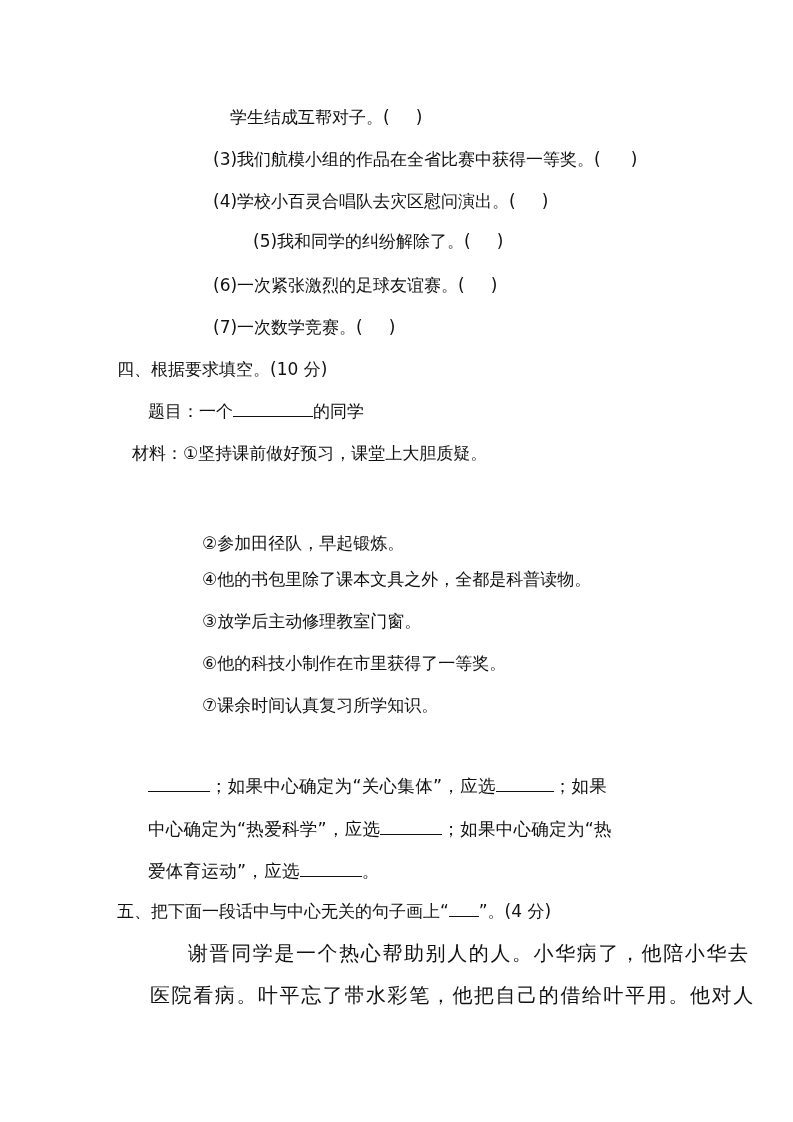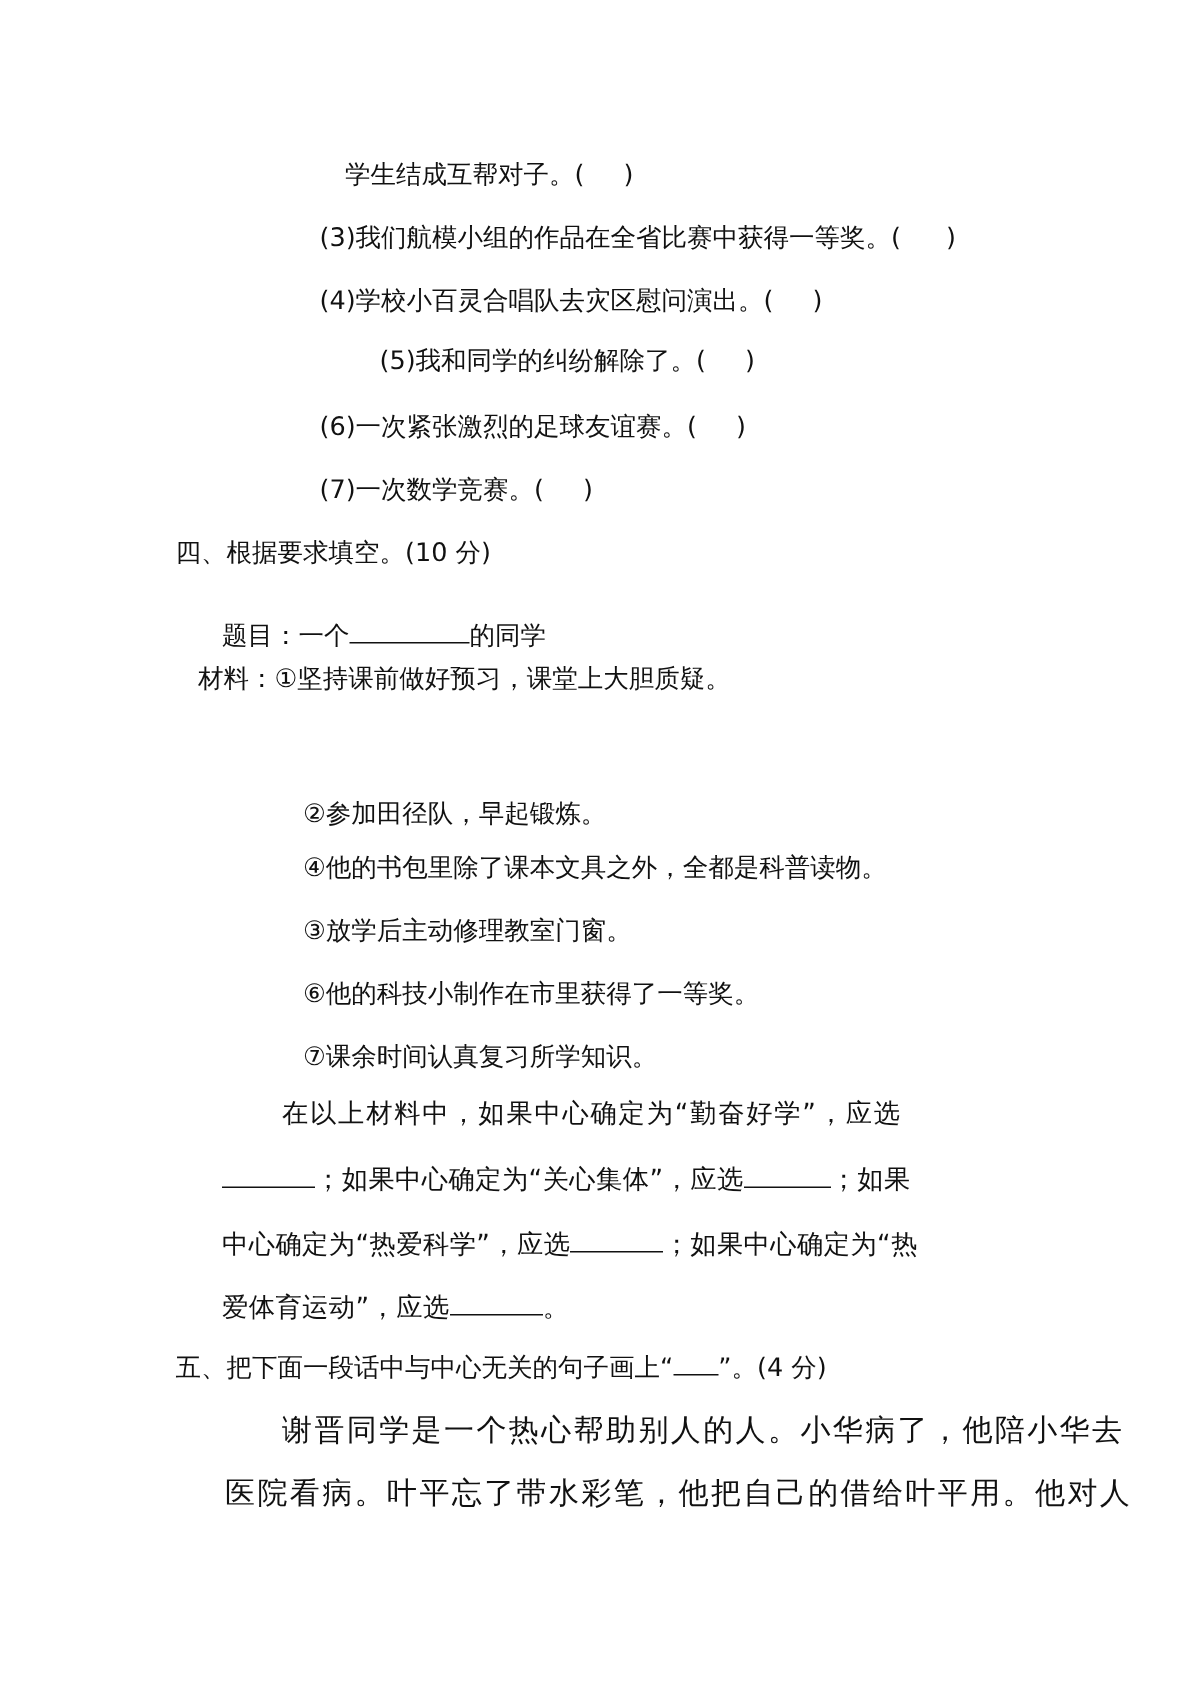--- a/index.html
+++ b/index.html
@@ -79,35 +79,34 @@
   <div class="line" style="left:213px; top:274px;">
     <span>(6)一次紧张激烈的足球友谊赛。(</span><span class="paren-blank"></span><span>)</span>
   </div>
 
   <div class="line" style="left:213px; top:316px;">
     <span>(7)一次数学竞赛。(</span><span class="paren-blank"></span><span>)</span>
   </div>
 
   <div class="line heading" style="left:117px; top:358px;">四、根据要求填空。(10 分)</div>
 
-  <div class="line" style="left:148px; top:400px;margin-top:12px;">
+  <div class="line" style="left:148px; top:400px;">
     <span>题目：一个</span><span class="blank" style="width:80px;"></span><span>的同学</span>
   </div>
 
   <div class="line" style="left:132px; top:442px;">
     <span>材料：</span><span>①坚持课前做好预习，课堂上大胆质疑。</span>
   </div>
 
   <div class="line" style="left:202px; top:484px;margin-top:48px;">②参加田径队，早起锻炼。</div>
   <div class="line" style="left:202px; top:568px;">④他的书包里除了课本文具之外，全都是科普读物。</div>
   <div class="line" style="left:202px; top:610px;">③放学后主动修理教室门窗。</div>
   <div class="line" style="left:202px; top:652px;">⑥他的科技小制作在市里获得了一等奖。</div>
   <div class="line" style="left:202px; top:694px;">⑦课余时间认真复习所学知识。</div>
 
-  <div class="line para" style="left:188px; top:732px; letter-spacing:1.2px;">在以上材料中，如果中心确定为“勤奋好学”，应选</div>
 
   <div class="line para" style="left:148px; top:775px;">
     <span class="blank" style="width:62px;"></span><span>；如果中心确定为“关心集体”，应选</span><span class="blank" style="width:58px;"></span><span>；如果</span>
   </div>
 
   <div class="line para" style="left:148px; top:818px;text-align:center;">
     <span>中心确定为“热爱科学”，应选</span><span class="blank" style="width:62px;"></span><span>；如果中心确定为“热</span>
   </div>
 
   <div class="line para" style="left:148px; top:860px;">

